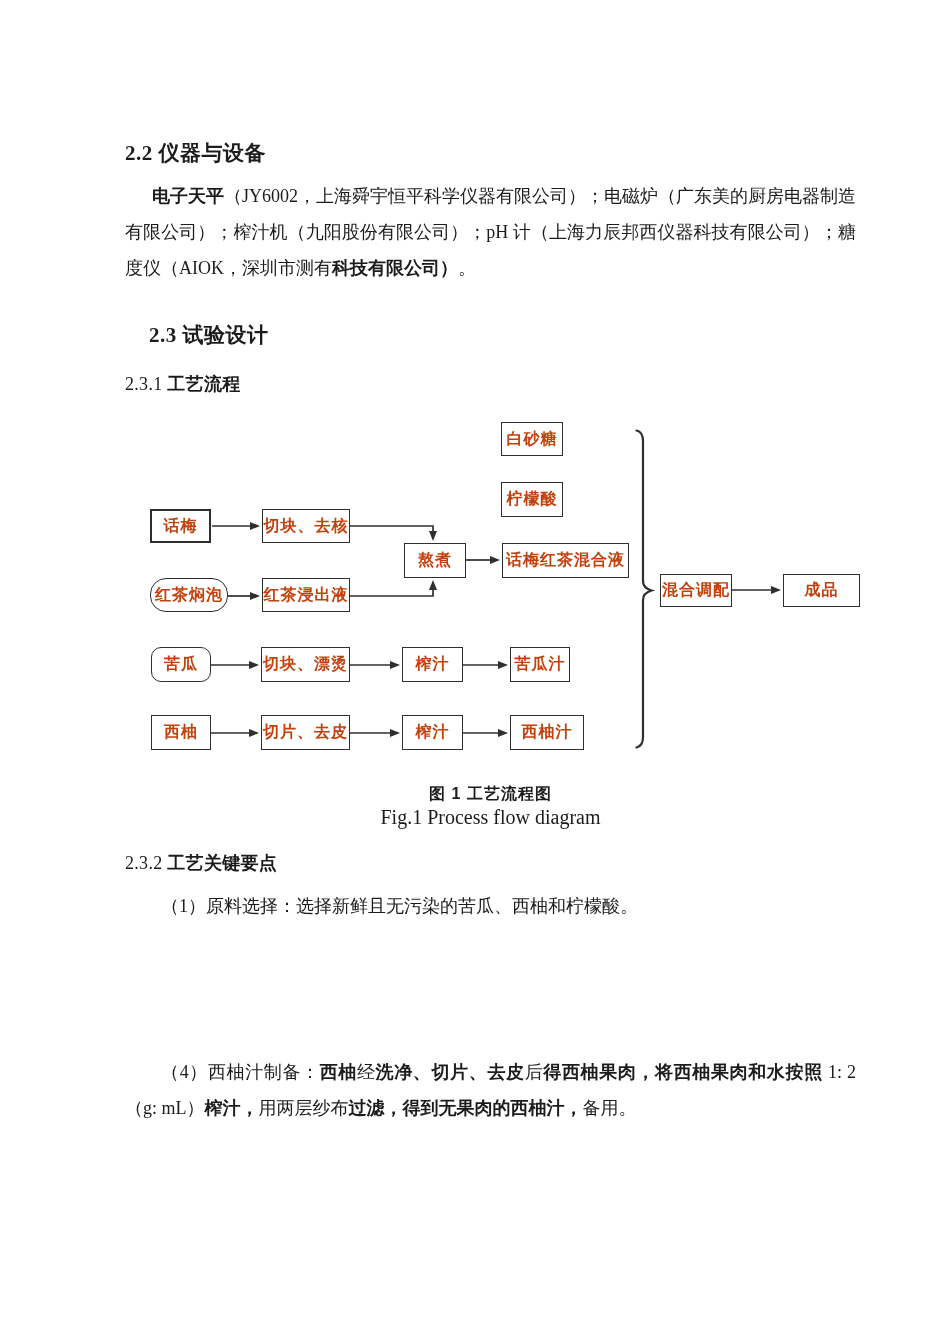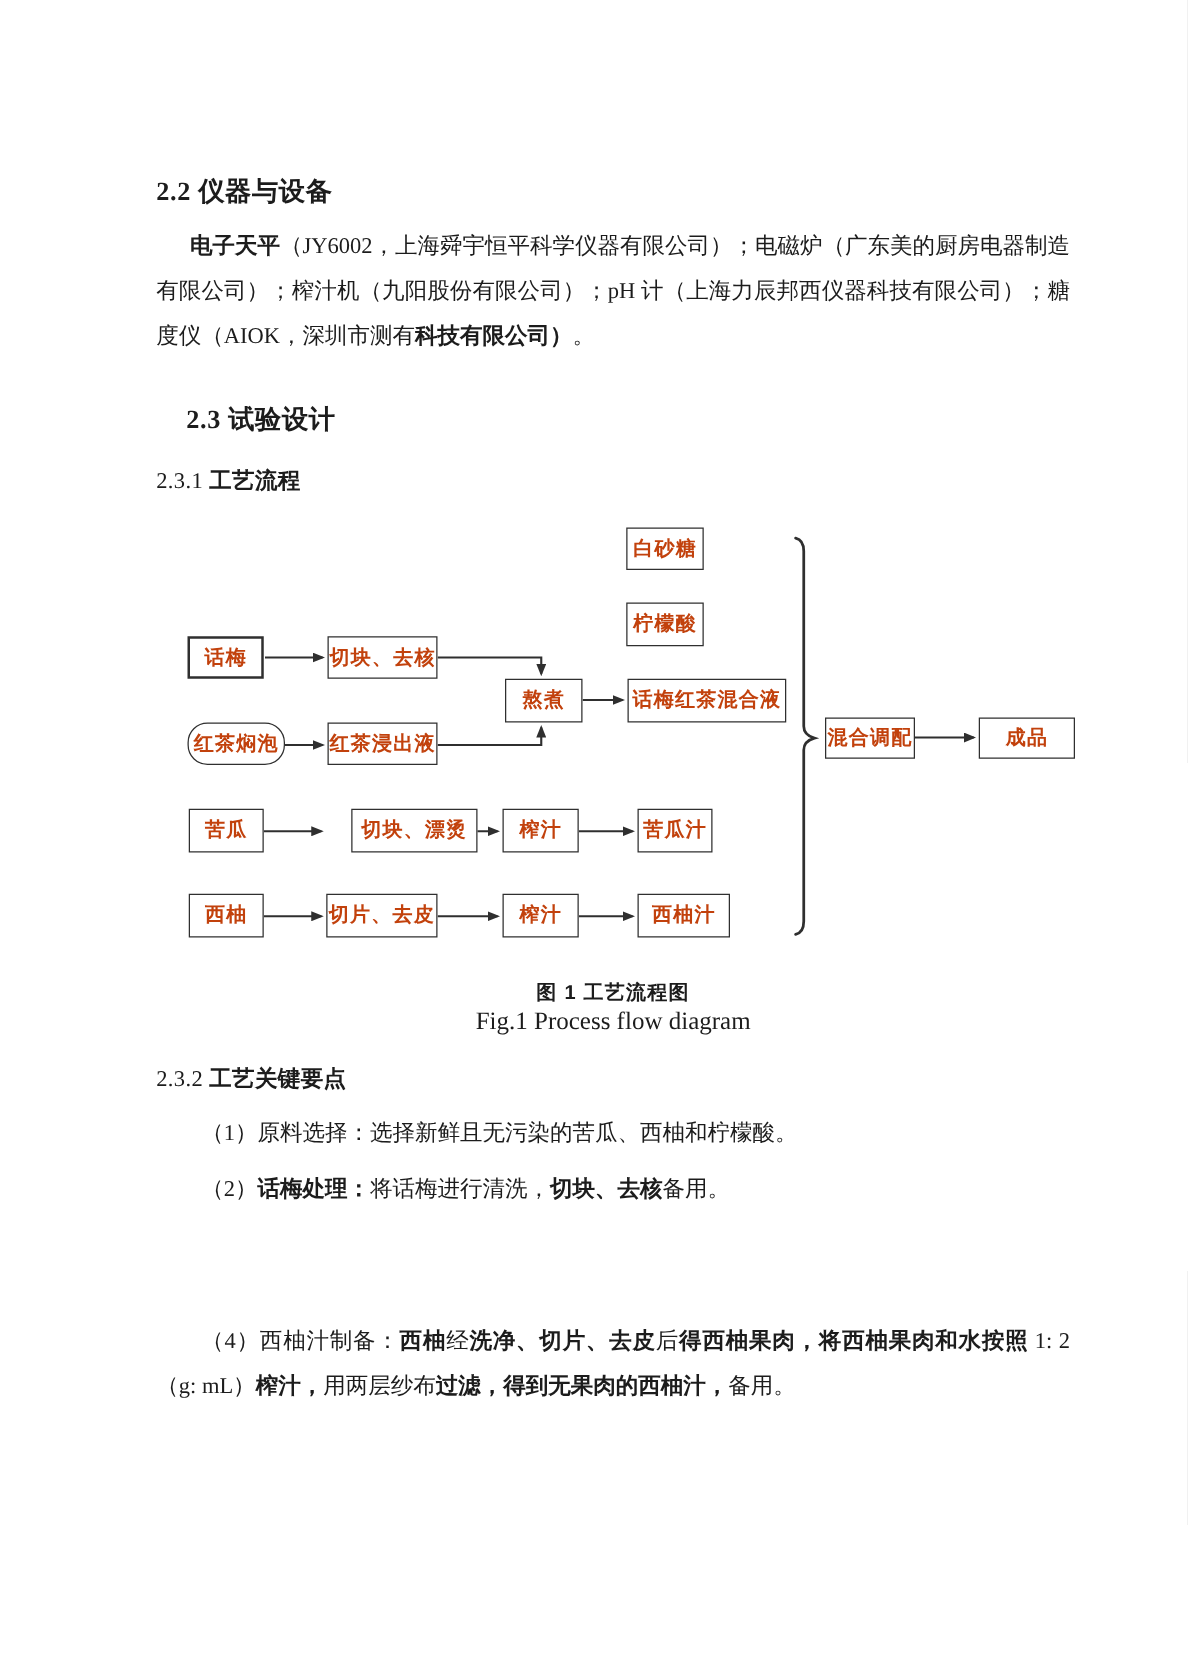--- a/index.html
+++ b/index.html
@@ -105,32 +105,31 @@
     <div class="fbox" style="left:501px;top:422px;width:62px;height:34px;">白砂糖</div>
     <div class="fbox" style="left:501px;top:482px;width:62px;height:35px;">柠檬酸</div>
     <div class="fbox thick" style="left:150px;top:509px;width:61px;height:34px;">话梅</div>
     <div class="fbox" style="left:262px;top:509px;width:88px;height:34px;">切块、去核</div>
     <div class="fbox" style="left:404px;top:543px;width:62px;height:35px;">熬煮</div>
     <div class="fbox" style="left:502px;top:543px;width:127px;height:35px;">话梅红茶混合液</div>
     <div class="fbox" style="left:150px;top:578px;width:78px;height:34px;border-radius:16px;">红茶焖泡</div>
     <div class="fbox" style="left:262px;top:578px;width:88px;height:34px;">红茶浸出液</div>
     <div class="fbox" style="left:660px;top:574px;width:72px;height:33px;">混合调配</div>
     <div class="fbox" style="left:783px;top:574px;width:77px;height:33px;">成品</div>
-    <div class="fbox" style="left:151px;top:647px;width:60px;height:35px;">苦瓜</div>
-    <div class="fbox" style="left:261px;top:647px;width:101px;height:35px;margin-left:20px;">切块、漂烫</div>
+    <div class="fbox" style="left:151px;top:647px;width:60px;height:35px;border-radius:10px;">苦瓜</div>
+    <div class="fbox" style="left:261px;top:647px;width:89px;height:35px;">切块、漂烫</div>
     <div class="fbox" style="left:402px;top:647px;width:61px;height:35px;">榨汁</div>
     <div class="fbox" style="left:510px;top:647px;width:60px;height:35px;font-family:Liberation Serif, serif;">苦瓜汁</div>
     <div class="fbox" style="left:151px;top:715px;width:60px;height:35px;">西柚</div>
     <div class="fbox" style="left:261px;top:715px;width:89px;height:35px;">切片、去皮</div>
     <div class="fbox" style="left:402px;top:715px;width:61px;height:35px;">榨汁</div>
     <div class="fbox" style="left:510px;top:715px;width:74px;height:35px;text-align:center;">西柚汁</div>
   </div>
 
   <div class="abs caption-cn" style="left:125px;top:784px;">图 1  工艺流程图</div>
   <div class="abs caption-en" style="left:125px;top:806px;">Fig.1  Process flow diagram</div>
 
   <div class="abs h2" style="left:125px;top:851px;"><span>2.3.2  </span><span class="b">工艺关键要点</span></div>
 
   <div class="abs body-par indent-2" style="left:125px;top:888px;"><span>（1）原料选择：选择新鲜且无污染的苦瓜、西柚和柠檬酸。</span></div>
-  <div class="abs body-par indent-2" style="left:125px;top:933px;"><span>（2）</span><span class="b">话梅处理：</span><span>将话梅进行清洗，</span><span class="b">切块、去核</span><span>备用。</span></div>
   <div class="abs body-par indent-2" style="left:125px;top:1054px;"><span>（4）西柚汁制备：</span><span class="b">西柚</span><span>经</span><span class="b">洗净、切片、去皮</span><span>后</span><span class="b">得西柚果肉，将西柚果肉和水按照</span><span> 1: 2（g: mL）</span><span class="b">榨汁，</span><span>用两层纱布</span><span class="b">过滤，得到无果肉的西柚汁，</span><span>备用。</span></div>
 
 </div>
 
 </body></html>

